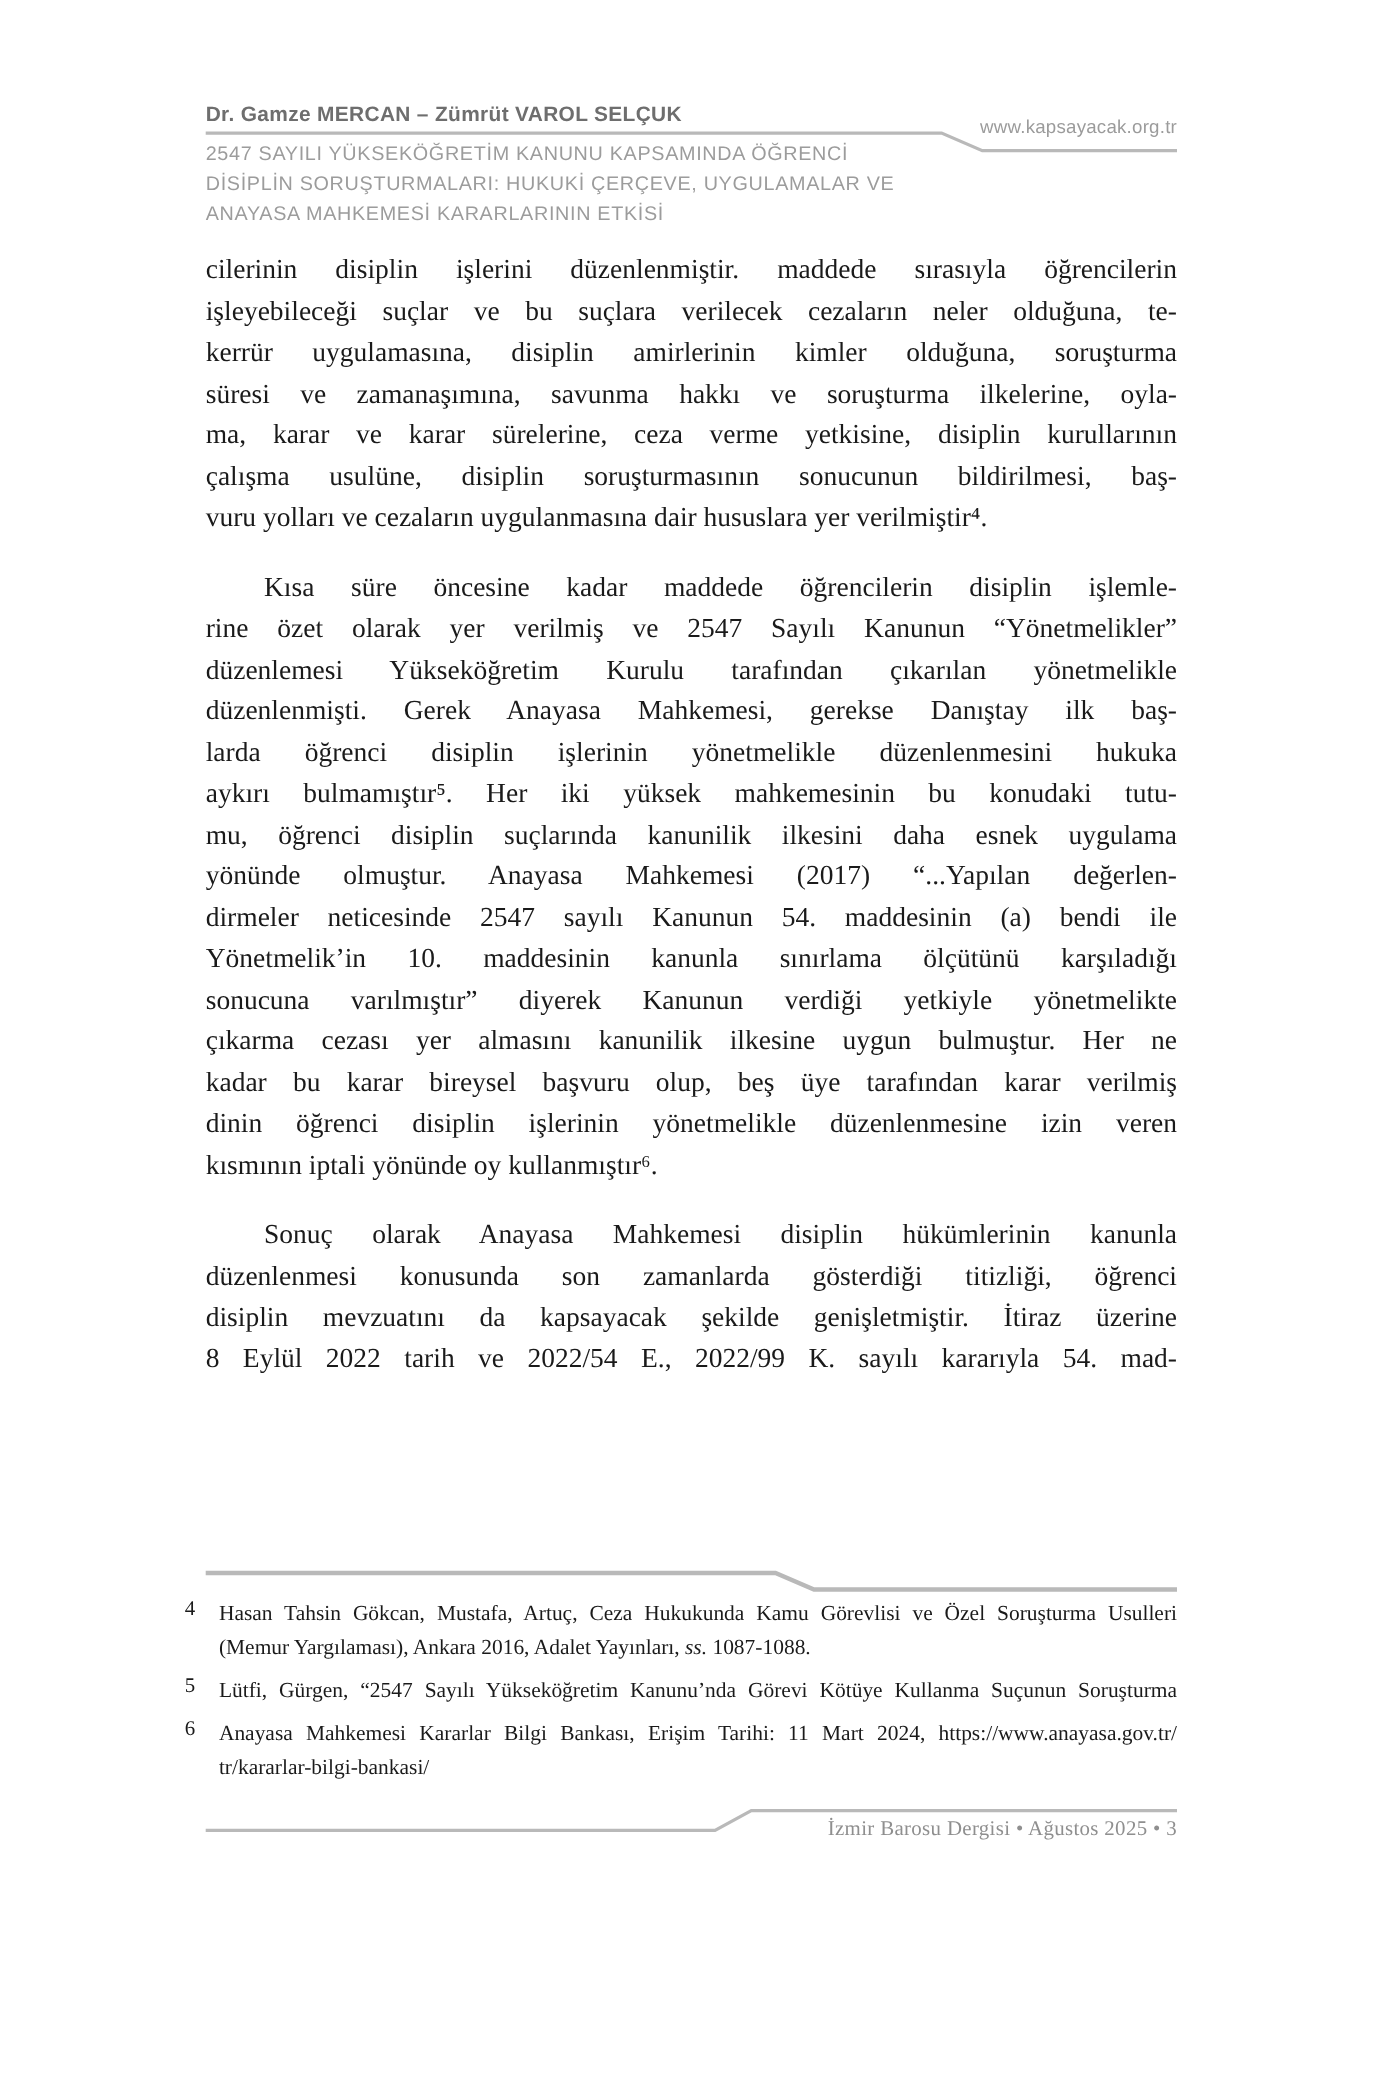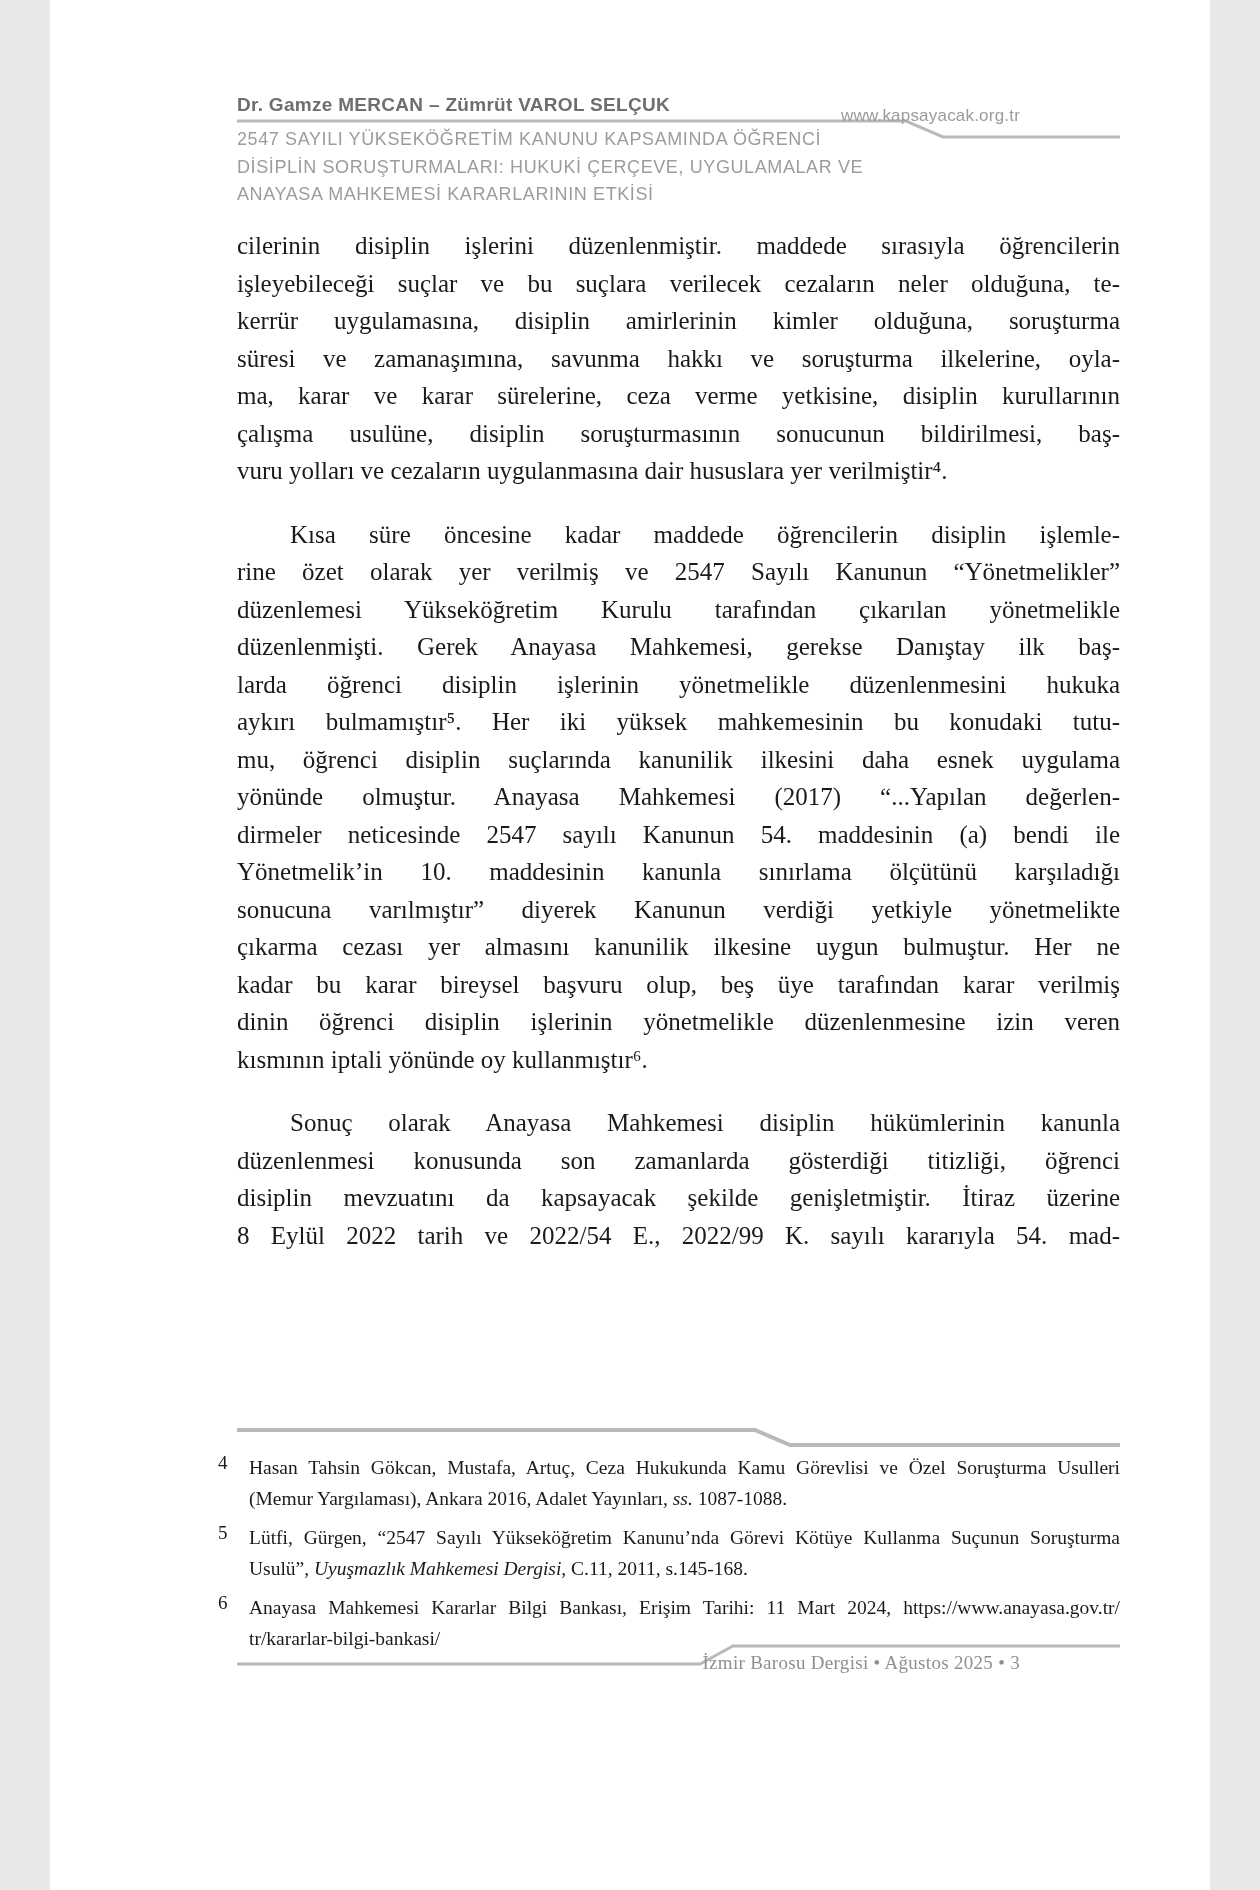--- a/index.html
+++ b/index.html
@@ -2,21 +2,21 @@
 <html lang="tr" style="--bg: #ffffff; --author: #6e6e6e; --title: #9c9c9c; --url: #9b9b9b; --rule: #b9b9b9; --body: #1a1a1a; --footer: #8f8f8f;"><head>
 <meta charset="utf-8">
 <style>
   :root{
     --bg:#ffffff; --author:#6e6e6e; --title:#9c9c9c; --url:#9b9b9b;
     --rule:#b9b9b9; --body:#1a1a1a; --footer:#8f8f8f;
   }
   *{margin:0;padding:0;box-sizing:border-box;}
   html,body{background:#e8e8e8;}
   .page{
-    position:relative;width:1160px;height:1890px;background:var(--bg);
+    position:relative;width:1260px;height:1890px;background:var(--bg);
     margin:0 auto;overflow:hidden;
     font-family:"Liberation Serif","DejaVu Serif",serif;
   }
   
   .author{
     position:absolute;left:187px;top:94px;
     font-family:"Liberation Sans","DejaVu Sans",sans-serif;
     font-weight:700;font-size:19px;letter-spacing:.3px;color:var(--author);
     white-space:nowrap;
   }
@@ -119,21 +119,20 @@
 
   <div class="footnotes">
       <div class="fn">
         <span class="fnm">4</span>
         <div class="fline"><span>Hasan Tahsin Gökcan, Mustafa, Artuç, Ceza Hukukunda Kamu Görevlisi ve Özel Soruşturma Usulleri</span></div>
         <div class="fline left-last"><span>(Memur Yargılaması), Ankara 2016, Adalet Yayınları, </span><span class="it">ss.</span><span> 1087-1088.</span></div>
       </div>
       <div class="fn">
         <span class="fnm">5</span>
         <div class="fline"><span>Lütfi, Gürgen, “2547 Sayılı Yükseköğretim Kanunu’nda Görevi Kötüye Kullanma Suçunun Soruşturma</span></div>
-        <div class="fline left-last"><span>Usulü”, </span><span class="it">Uyuşmazlık Mahkemesi Dergisi</span><span>, C.11, 2011, s.145-168.</span></div>
       </div>
       <div class="fn">
         <span class="fnm">6</span>
         <div class="fline"><span>Anayasa Mahkemesi Kararlar Bilgi Bankası, Erişim Tarihi: 11 Mart 2024, https://www.anayasa.gov.tr/</span></div>
         <div class="fline left-last"><span>tr/kararlar-bilgi-bankasi/</span></div>
       </div>
     </div>
 
   <div class="footer-text">İzmir Barosu Dergisi • Ağustos 2025 • 3</div>
 

